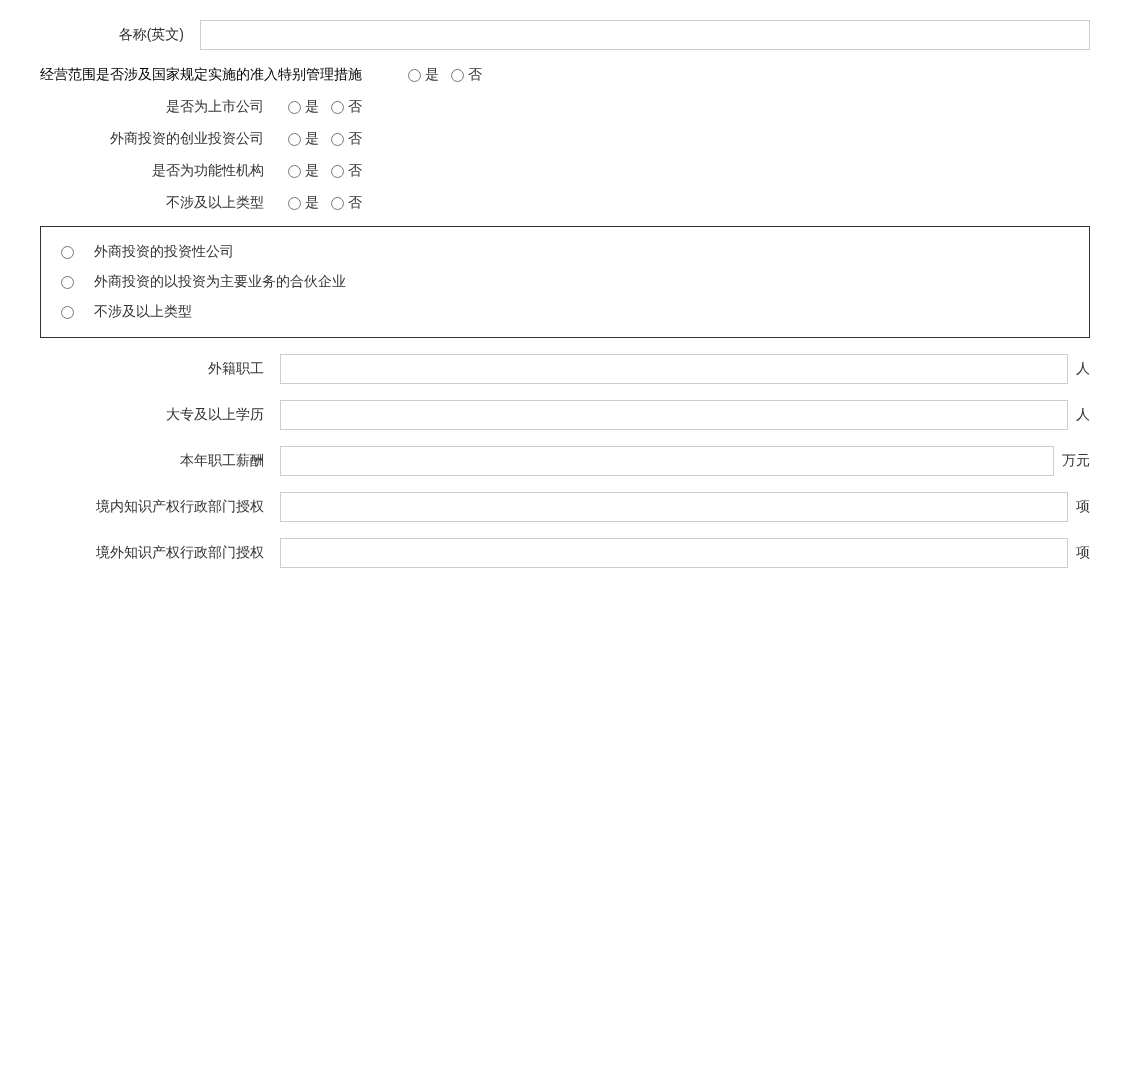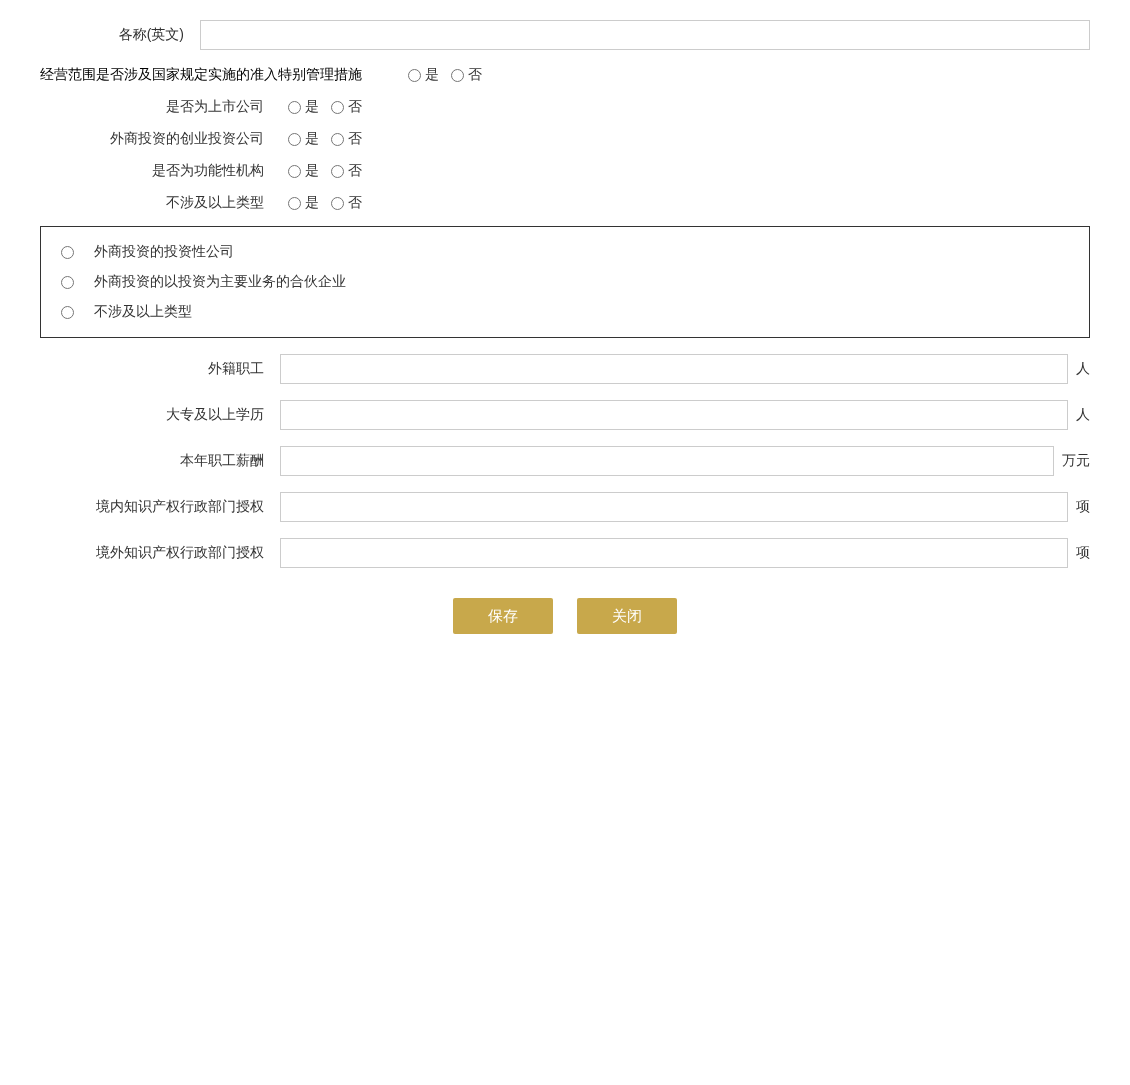--- a/index.html
+++ b/index.html
@@ -299,18 +299,14 @@
     <input class="form-input" type="text" value="" style="">
     <span class="unit">项</span>
   </div>
 
   <div class="form-row">
     <div class="form-label" style="min-width:240px;">境外知识产权行政部门授权</div>
     <input class="form-input" type="text" value="" style="">
     <span class="unit">项</span>
   </div>
 
-  <div class="button-row">
-    <button class="btn btn-save">保存</button>
-    <button class="btn btn-close">关闭</button>
-  </div>
 
 </div>
 
 </body></html>

